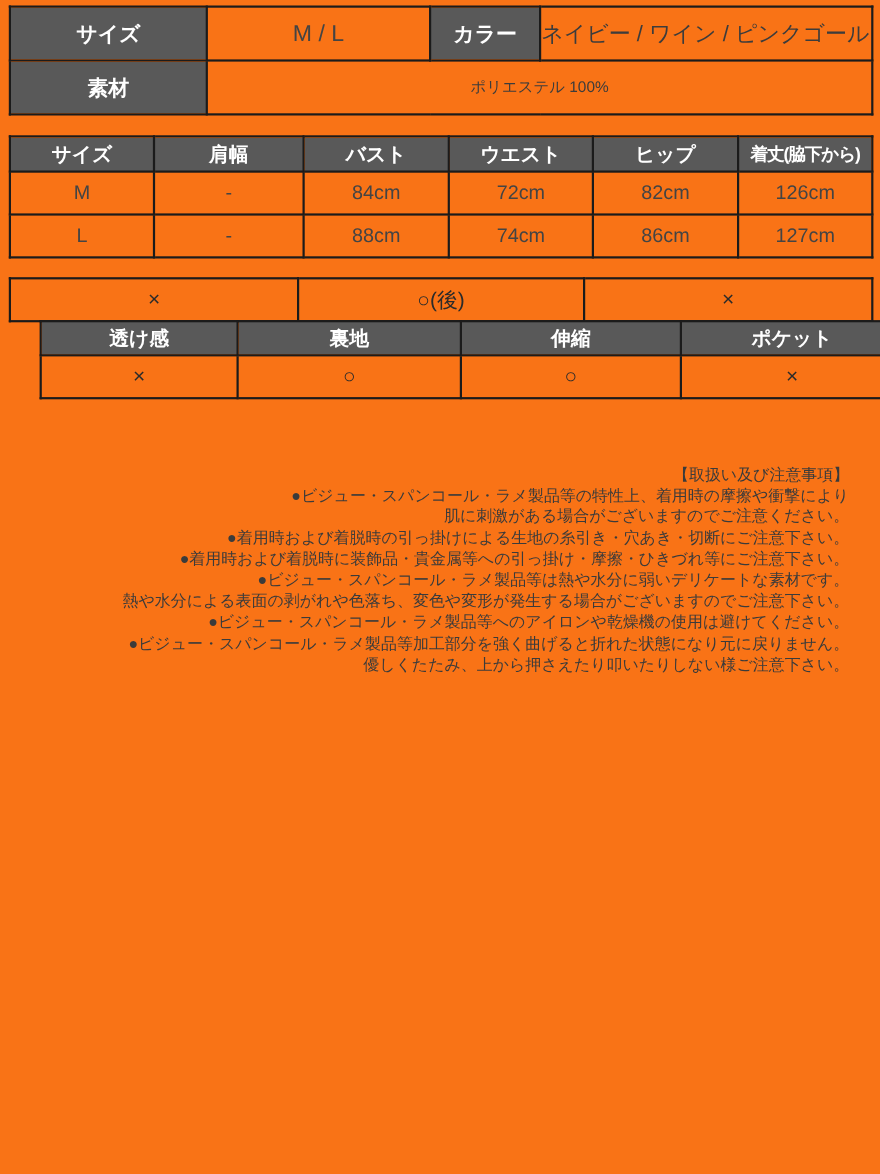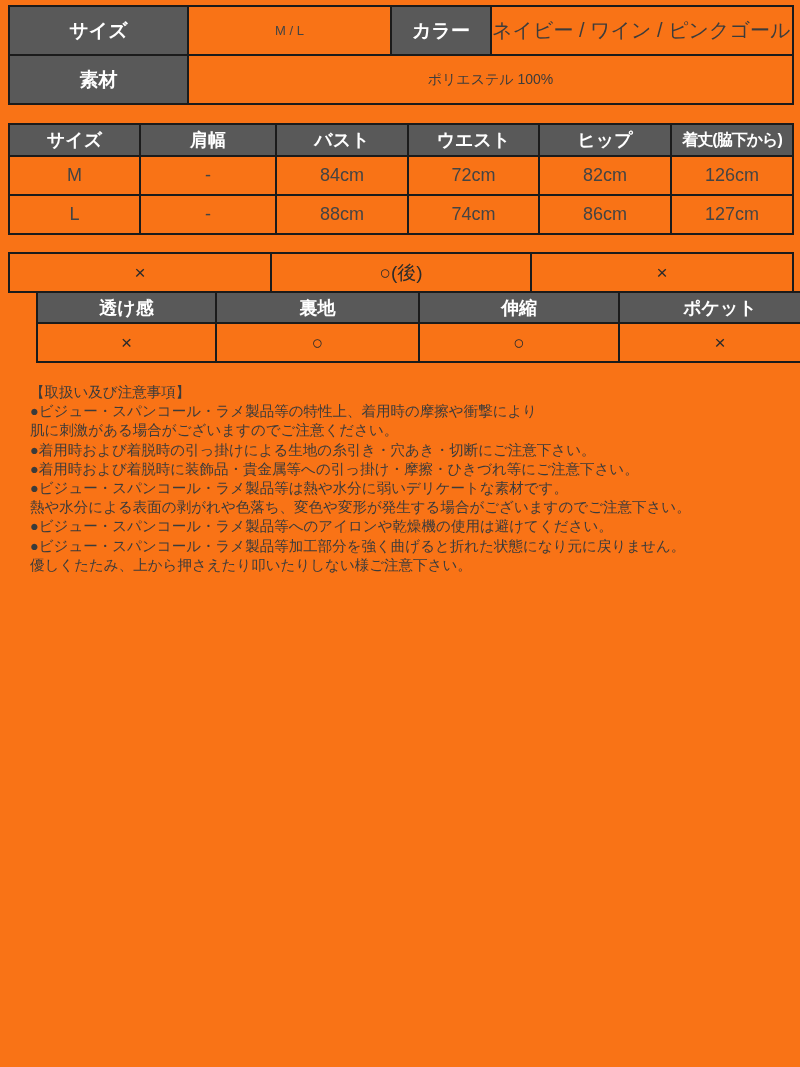--- a/index.html
+++ b/index.html
@@ -32,41 +32,41 @@
   }
   .hd {
     background: #595959;
     color: #ffffff;
     font-weight: bold;
     font-size: 19px;
   }
   
   .t1 { margin-top: 5px; }
   .t1 th, .t1 td { height: 47px; }
-  .t1 .val-size { font-size: 13px; color: #444; }
+  .t1 .val-size { font-size: 21px; color: #444; }
   .t1 .val-color { font-size: 20px; color: #3c3c3c; border-radius: 15px; }
   .t1 .val-material { font-size: 14px; color: #3c3c3c; margin-top: 40px; }
   
   .t2 { margin-top: 18px; }
   .t2 th { height: 30px; font-size: 18px; }
   .t2 th.small { font-size: 16px; letter-spacing: -1px; }
   .t2 td { height: 37px; font-size: 18px; color: #444; }
   
   .t3 { margin-top: 17px; }
   .t4 { margin-top: -2px; margin-left: 36px; }
   .t3 th, .t4 th { height: 29px; font-size: 18px; }
   .t3 td, .t4 td { height: 37px; font-size: 19px; color: #2b2b2b; }
   .sym { font-size: 21px; }
   
   .notes {
-    margin: 20px 28px 0 30px;
+    margin: 60px 28px 0 30px;
     font-size: 14.5px;
     line-height: 19.2px;
     color: #3b3b3b;
-    text-align: left;
+    text-align: right;
   }
   .notes div { white-space: nowrap; }
 </style>
 </head>
 <body>
 
 <div class="sheet">
 
   <table class="t1">
     <colgroup>

